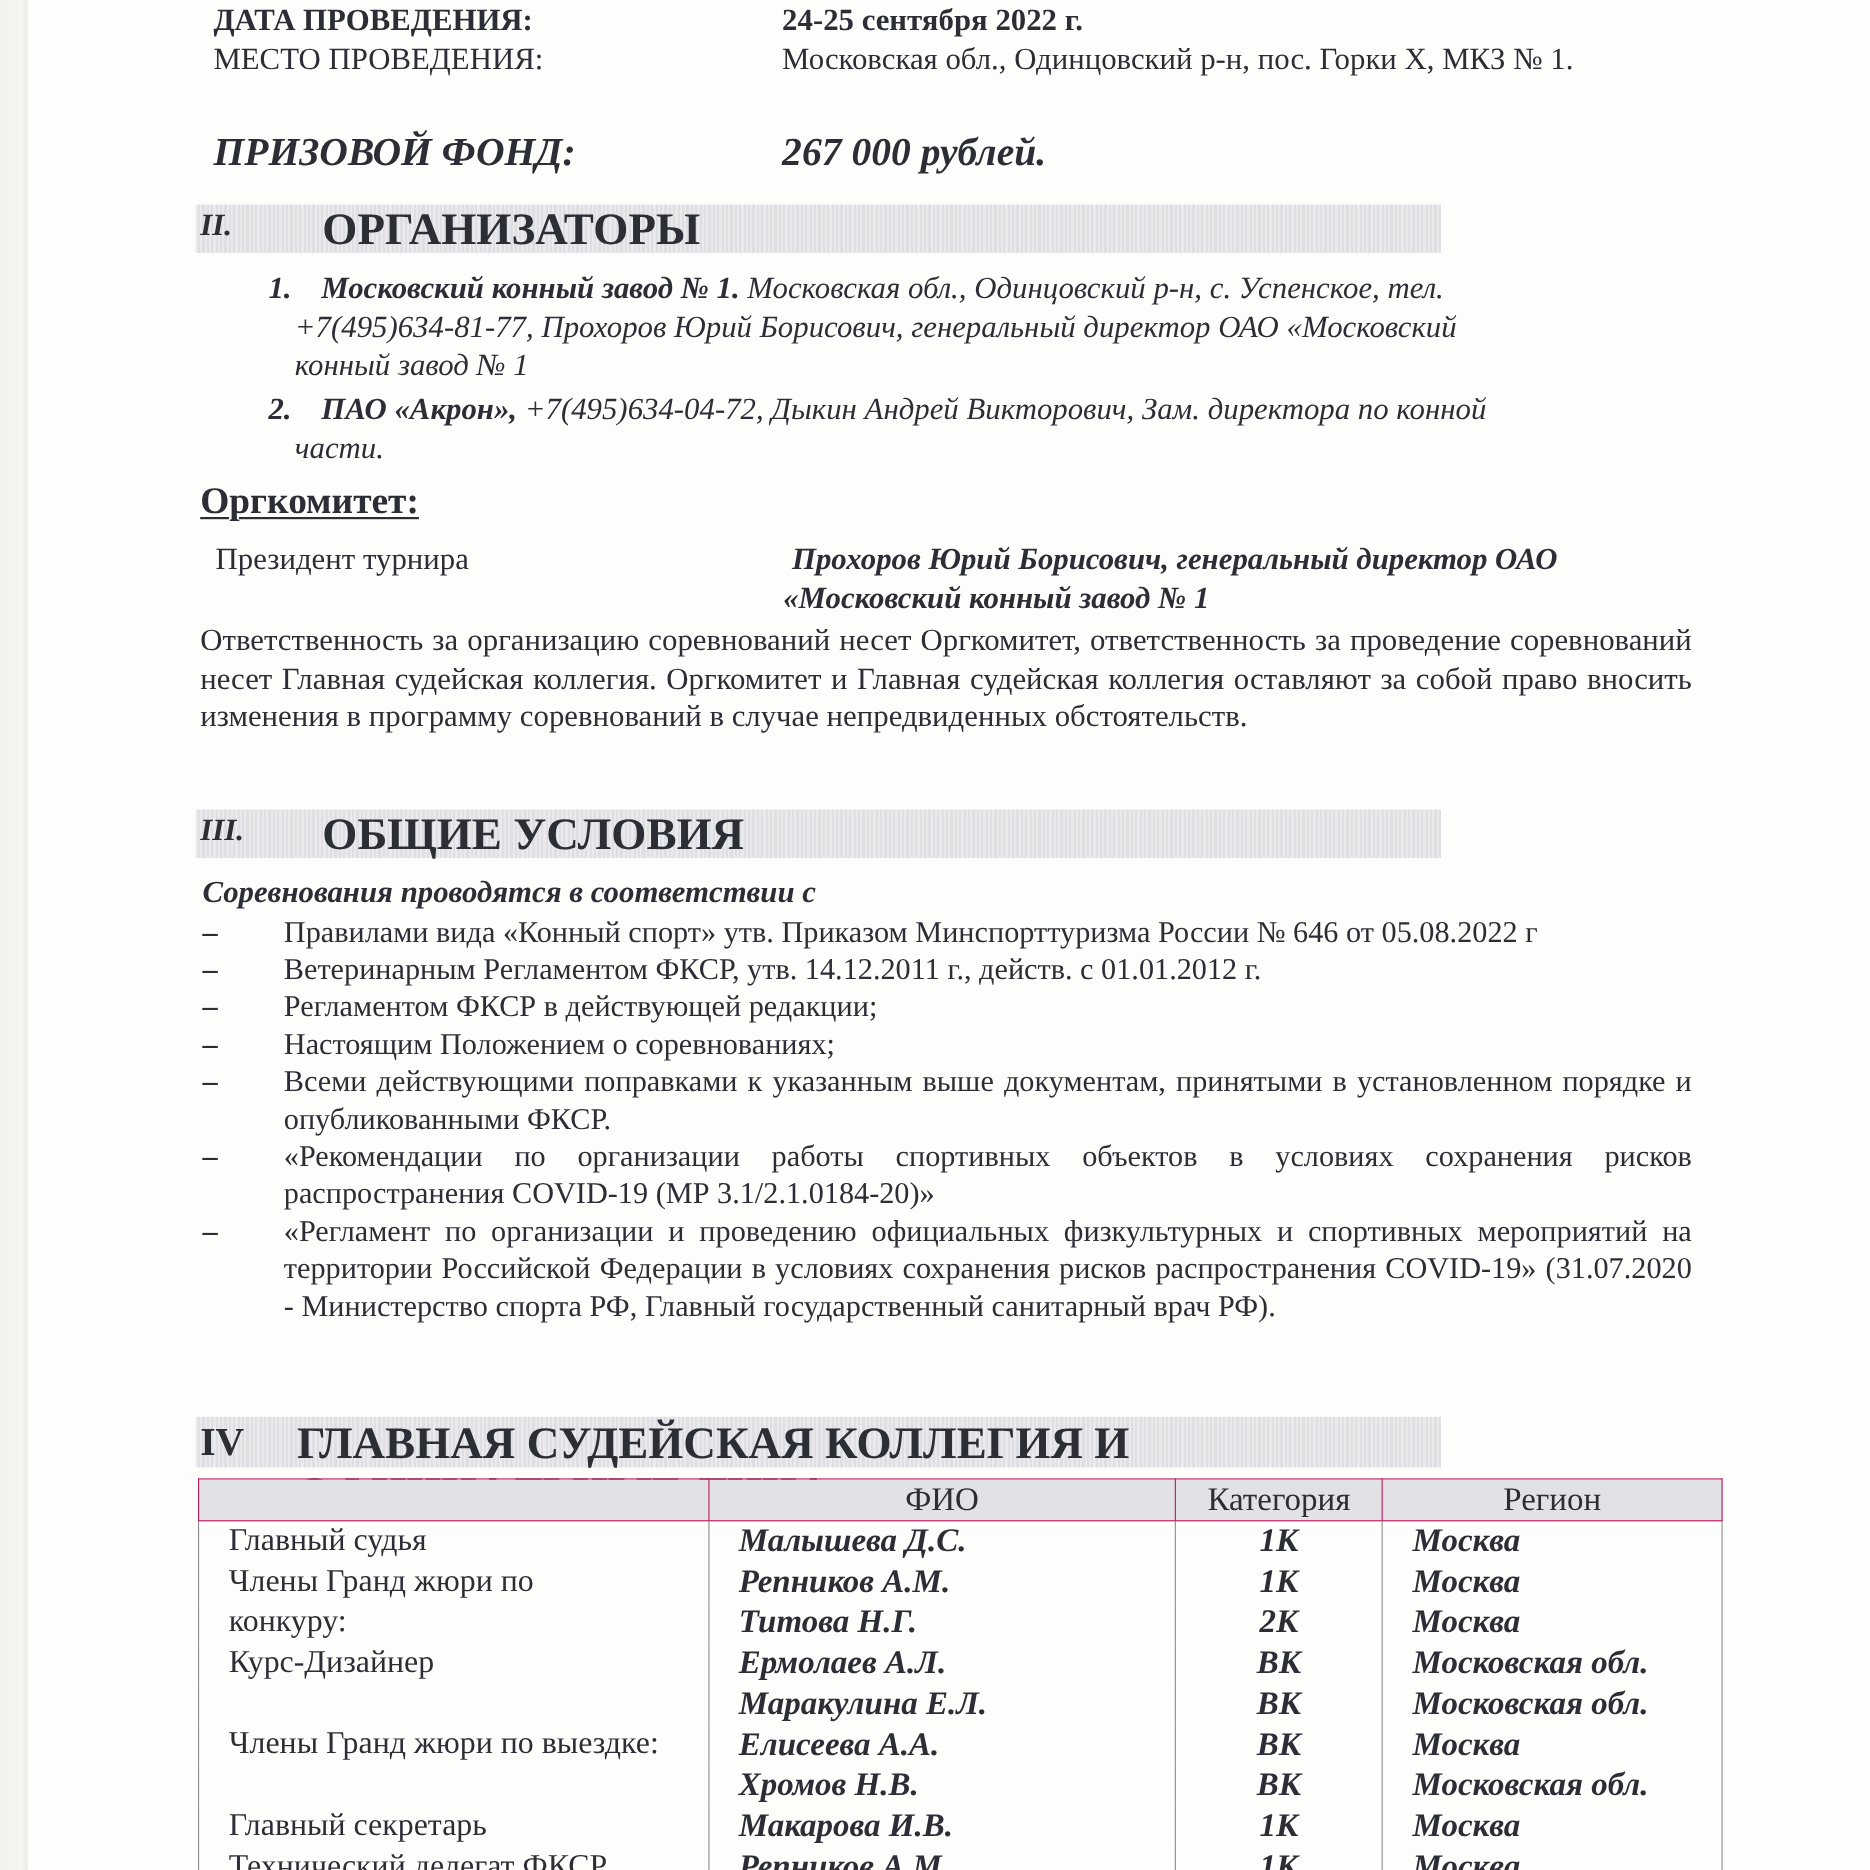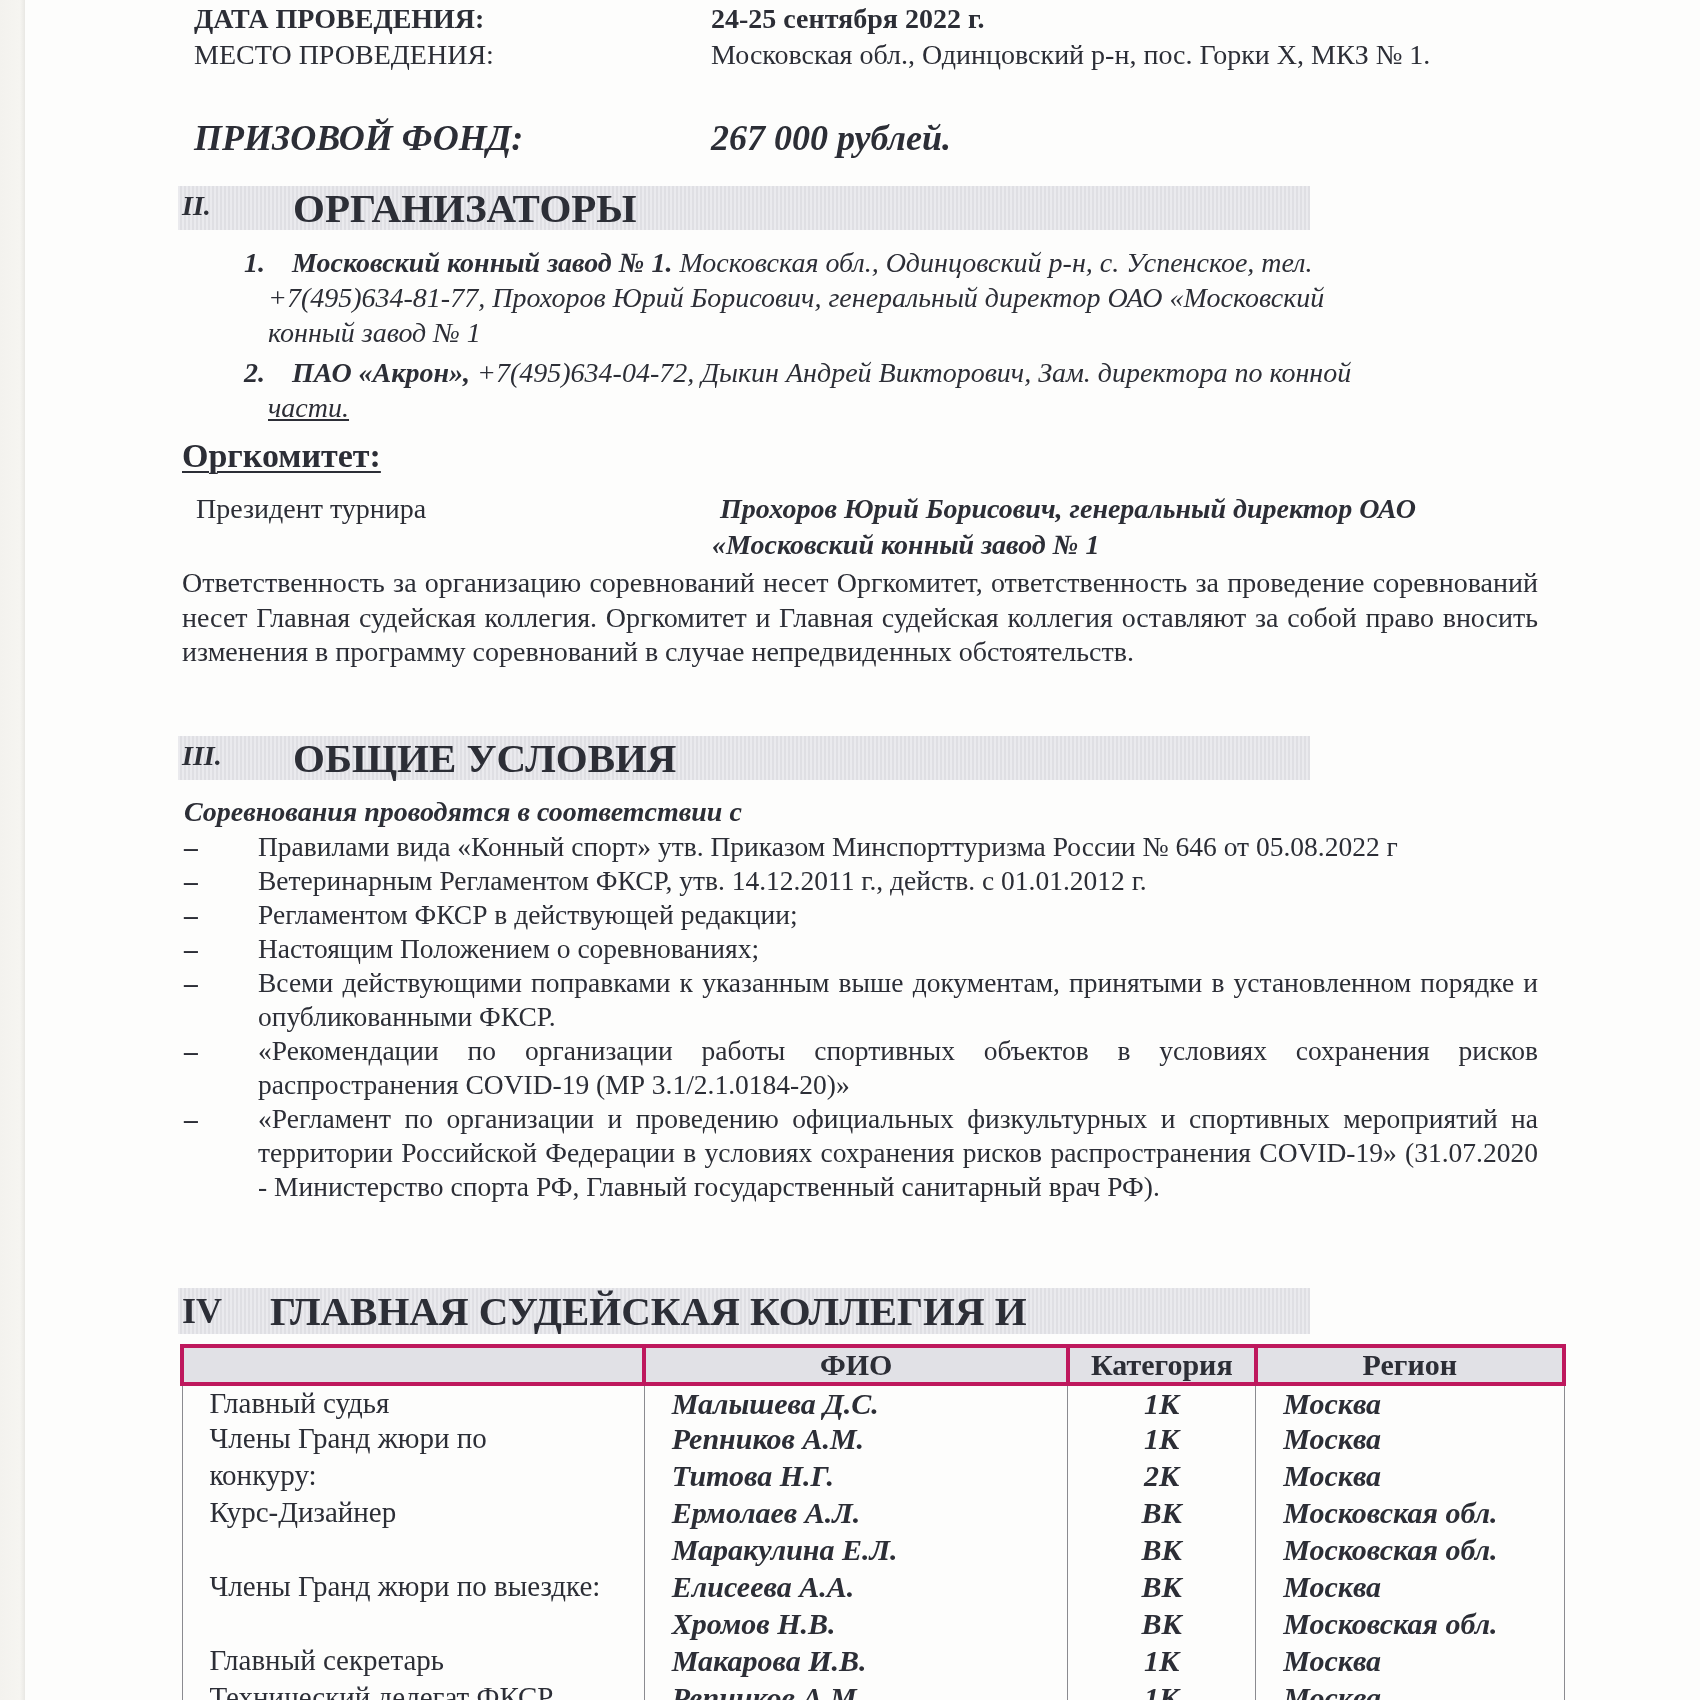--- a/index.html
+++ b/index.html
@@ -16,21 +16,21 @@
   .band .ttl { position: absolute; left: 115px; top: 0; font-size: 41px; font-weight: bold; line-height: 44px; }
   .org-item { position: absolute; left: 244px; width: 1265px; font-size: 28px; line-height: 35px; font-style: italic; }
   .org-item .n { position: absolute; left: 0; top: 0; font-weight: bold; }
   .org-item .t { display: block; padding-left: 48px; text-indent: 0; }
   .org-item .t2 { padding-left: 48px; display: block; }
   .para { position: absolute; left: 182px; width: 1356px; font-size: 28px; line-height: 34.5px; text-align: justify; }
   .dash-list { position: absolute; left: 182px; width: 1356px; list-style: none; }
   .dash-list li { position: relative; padding-left: 76px; font-size: 27.5px; line-height: 34px; text-align: justify; margin-bottom: 0px; }
   .dash-list li .dash { position: absolute; left: 2px; top: 0; font-weight: bold; }
   table.officials { position: absolute; left: 180px; top: 1344px; width: 1386px; border-collapse: collapse; font-size: 29px; }
-  table.officials th { background: #e1e1e6; font-weight: bold; height: 38px; line-height: 34px; border: 4px solid #be185d; text-align: center; font-size: 30px; }
+  table.officials th { background: #e1e1e6; font-weight: normal; height: 38px; line-height: 34px; border: 1px solid #be185d; text-align: center; font-size: 30px; }
   table.officials td { height: 37px; line-height: 35px; padding: 0 27px; vertical-align: top; border-left: 1px solid #8b8b90; border-right: 1px solid #8b8b90; }
   table.officials td.role { width: 464px; }
   table.officials td.fio { width: 425px; font-style: italic; font-weight: bold; font-size: 30px; }
   table.officials td.cat { width: 188px; font-style: italic; font-weight: bold; text-align: center; font-size: 30px; }
   table.officials td.reg { width: 309px; font-style: italic; font-weight: bold; font-size: 30px; }
   .underline { text-decoration: underline; text-decoration-thickness: 2px; text-underline-offset: 4px; }
 </style>
 </head>
 <body>
 
@@ -51,21 +51,21 @@
 <div class="org-item" style="top:245px;">
   <span class="n">1.</span>
   <span class="t"><b>Московский конный завод № 1.</b><span> Московская обл., Одинцовский р-н, с. Успенское, тел.</span></span>
   <span class="t2" style="padding-left:48px; margin-left:-24px;">+7(495)634-81-77, Прохоров Юрий Борисович, генеральный директор ОАО «Московский</span>
   <span class="t2" style="padding-left:48px; margin-left:-24px;">конный завод № 1</span>
 </div>
 
 <div class="org-item" style="top:355px;">
   <span class="n">2.</span>
   <span class="t"><b>ПАО «Акрон»,</b><span> +7(495)634-04-72, Дыкин Андрей Викторович, Зам. директора по конной</span></span>
-  <span class="t2" style="padding-left:48px; margin-left:-24px;text-decoration:underline;">части.</span>
+  <span class="t2" style="padding-left:48px; margin-left:-24px;">части.</span>
 </div>
 
 <div class="abs bold underline" style="left:182px; top:435px; font-size:34px; line-height:42px;">Оргкомитет:</div>
 <div class="abs lbl" style="left:196px; top:492px;">Президент турнира</div>
 <div class="abs lbl bold ital" style="left:720px; top:492px;">Прохоров Юрий Борисович, генеральный директор ОАО</div>
 <div class="abs lbl bold ital" style="left:712px; top:528px;">«Московский конный завод № 1</div>
 <div class="para" style="top:566px;">Ответственность за организацию соревнований несет Оргкомитет, ответственность за проведение соревнований несет Главная судейская коллегия. Оргкомитет и Главная судейская коллегия оставляют за собой право вносить изменения в программу соревнований в случае непредвиденных обстоятельств.</div>
 
 <div class="band" style="top:736px;">
   <span class="num">III.</span>

